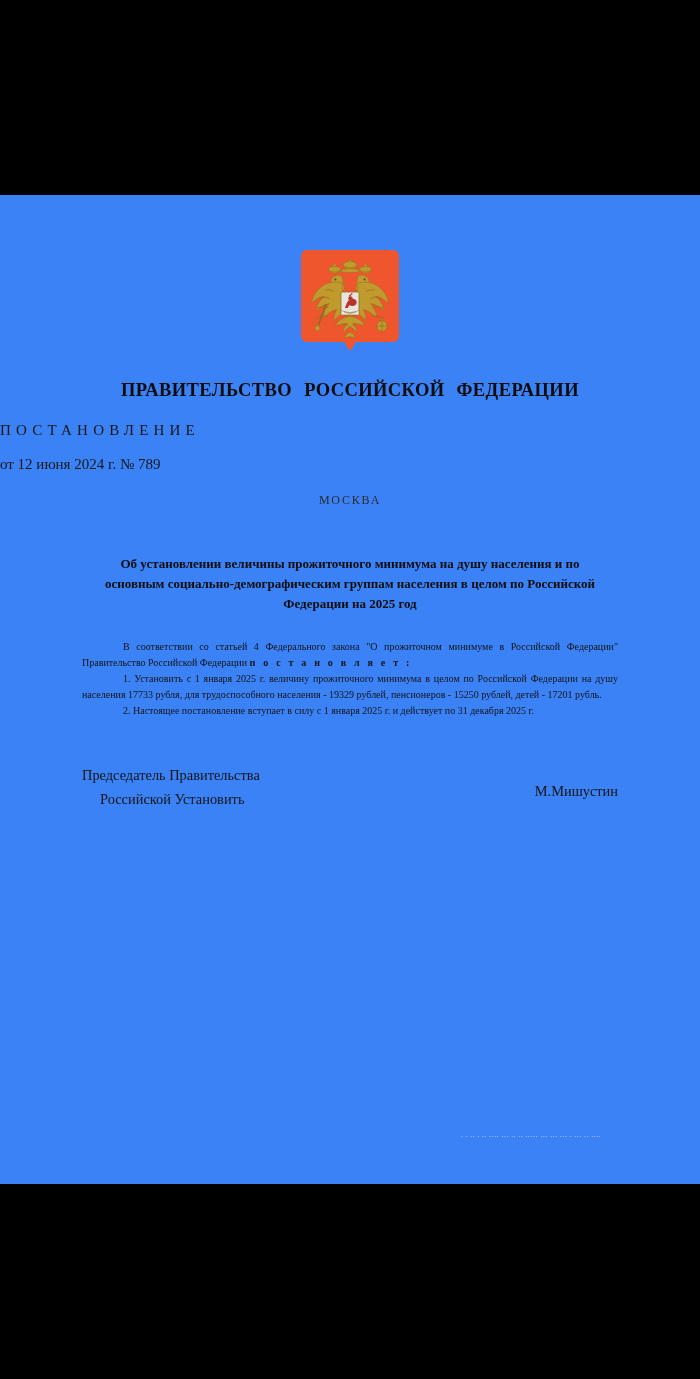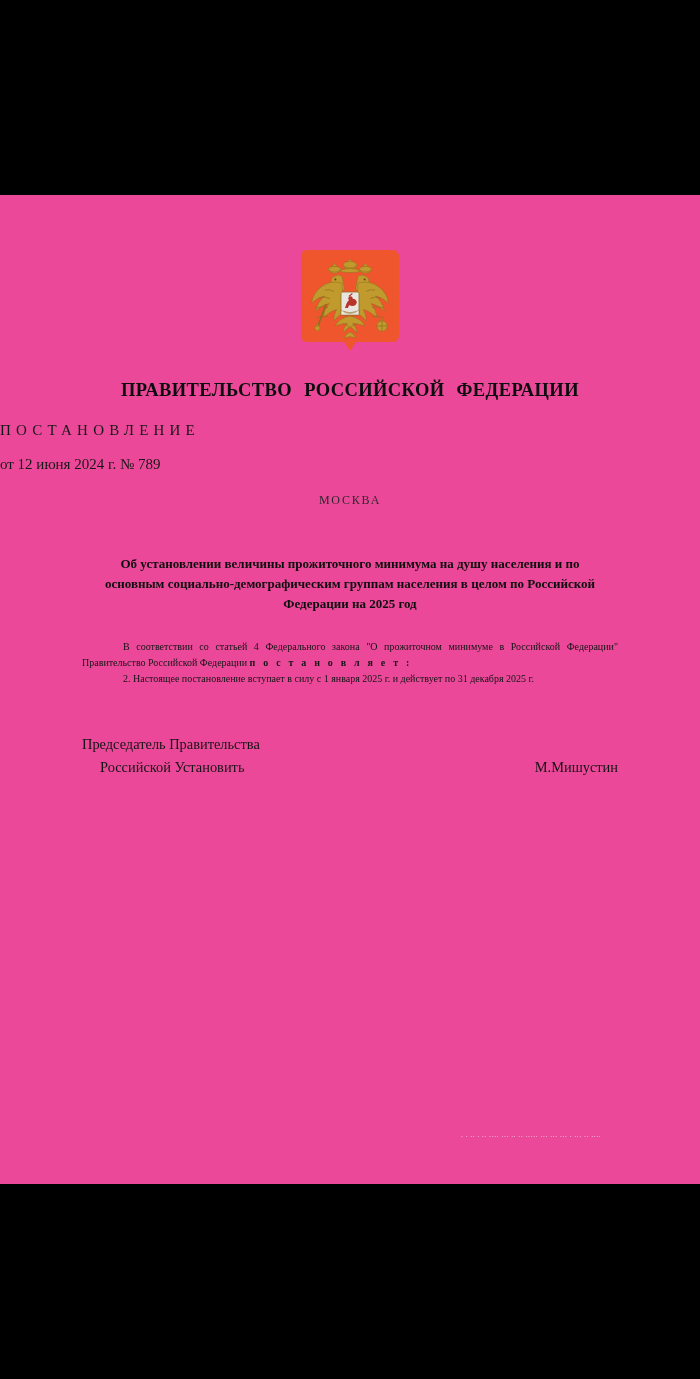--- a/index.html
+++ b/index.html
@@ -27,21 +27,21 @@
   .letterbox-top    { top: 0;      height: 195px; }
   .letterbox-bottom { top: 1184px; height: 195px; }
 
   
   .page {
     position: absolute;
     left: 0;
     top: 195px;
     width: 700px;
     height: 989px;
-    background: #ec4899;
+    background: #3b82f6;
     overflow: hidden;
   }
 
   
   .emblem-wrap {
     width: 100%;
     display: flex;
     justify-content: center;
     padding-top: 55px;
   }
@@ -119,21 +119,21 @@
     position: relative;
     font-size: 14.4px;
     line-height: 1.6;
     color: #141414;
   }
   .sig-line-1 { display: block; }
   .sig-line-2 { display: block; padding-left: 18px; }
   .sig-name {
     position: absolute;
     right: 82px;
-    top: 23px;
+    top: 16px;
     white-space: nowrap;
     text-align: center;
   }
 
   
   .watermark {
     position: absolute;
     left: 440px;
     top: 938px;
     width: 182px;
@@ -219,20 +219,21 @@
   <div class="doc-type">ПОСТАНОВЛЕНИЕ</div>
 
   <div class="doc-date">от 12 июня 2024 г. № 789</div>
 
   <div class="doc-city">МОСКВА</div>
 
   <div class="doc-title">Об установлении величины прожиточного минимума на душу населения и по основным социально-демографическим группам населения в целом по Российской Федерации на 2025 год</div>
 
   <div class="doc-body">
     <p><span>В соответствии со статьей 4 Федерального закона "О прожиточном минимуме в Российской Федерации" Правительство Российской Федерации </span><span class="spaced-bold">п о с т а н о в л я е т :</span></p>
+    <p>1. Установить с 1 января 2025 г. величину прожиточного минимума в целом по Российской Федерации на душу населения 17733 рубля, для трудоспособного населения - 19329 рублей, пенсионеров - 15250 рублей, детей - 17201 рубль.</p>
     <p>2. Настоящее постановление вступает в силу с 1 января 2025 г. и действует по 31 декабря 2025 г.</p>
   </div>
 
   <div class="signature">
     <span class="sig-line-1">Председатель Правительства</span>
     <span class="sig-line-2">Российской Установить</span>
     <span class="sig-name">М.Мишустин</span>
   </div>
 
   <div class="watermark">· · ·· · ·· ···· ··· ·· ·· ····· ··· ··· ··· · ··· ·· ····</div>

